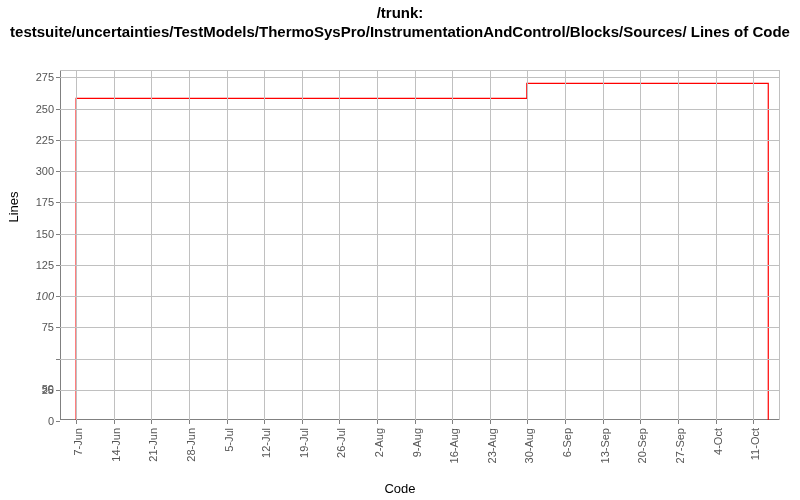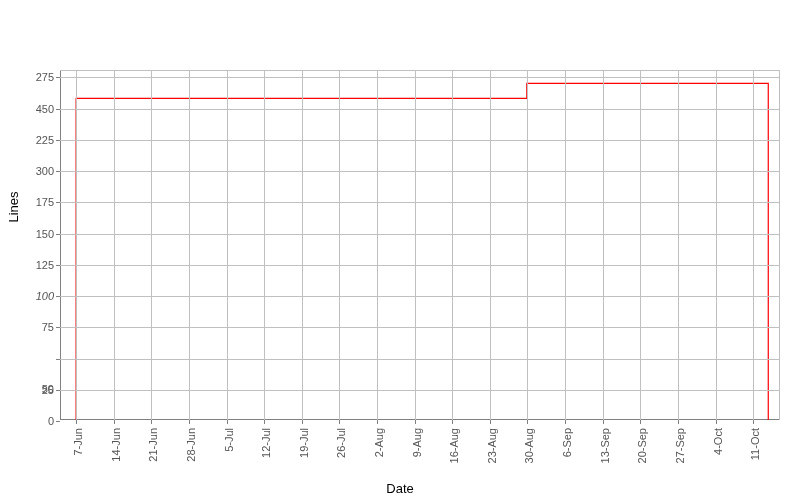--- a/index.html
+++ b/index.html
@@ -103,22 +103,24 @@
   svg.series {
     position: absolute;
     left: 0; top: 0; width: 100%; height: 100%;
     overflow: visible;
   }
 </style>
 </head>
 <body>
 
 <div class="chart-wrap">
+  <div class="title">/trunk:
+testsuite/uncertainties/TestModels/ThermoSysPro/InstrumentationAndControl/Blocks/Sources/ Lines of Code</div>
   <div class="ylabel">Lines</div>
-  <div class="xlabel">Date</div>
+  <div class="xlabel">Code</div>
 
   <div class="plot" id="plot">
     <div class="axis-line-left"></div>
     <div class="axis-line-bottom"></div>
     <svg class="series" id="series-svg" preserveAspectRatio="none" viewBox="0 0 720 350">
         <polyline points="16.119402985074625,350 16.119402985074625,27.5 467.46268656716416,27.5 467.46268656716416,12.5 709.2537313432836,12.5 709.2537313432836,350" fill="none" stroke="#ff0000" stroke-width="1.2"></polyline>
       </svg>
   <div class="ytick-mark" style="top: 350px;"></div>
       <div class="ytick" style="top: 350px;">0</div>
       <div class="hgrid" style="top: 318.75px;"></div>
@@ -143,21 +145,21 @@
       <div class="ytick-mark" style="top: 131.25px;"></div>
       <div class="ytick" style="top: 131.25px;">175</div>
       <div class="hgrid" style="top: 100px;"></div>
       <div class="ytick-mark" style="top: 100px;"></div>
       <div class="ytick" style="top: 100px;">300</div>
       <div class="hgrid" style="top: 68.75px;"></div>
       <div class="ytick-mark" style="top: 68.75px;"></div>
       <div class="ytick" style="top: 68.75px;">225</div>
       <div class="hgrid" style="top: 37.5px;"></div>
       <div class="ytick-mark" style="top: 37.5px;"></div>
-      <div class="ytick" style="top: 37.5px;">450</div>
+      <div class="ytick" style="top: 37.5px;">250</div>
       <div class="hgrid" style="top: 6.25px;"></div>
       <div class="ytick-mark" style="top: 6.25px;"></div>
       <div class="ytick" style="top: 6.25px; margin-left: 16px;">275</div>
       <div class="vgrid" style="left: 16.1194px;"></div>
       <div class="xtick-mark" style="left: 16.1194px;"></div>
       <div class="xtick" style="left: 16.1194px;"><span>7-Jun</span></div>
       <div class="vgrid" style="left: 53.7313px;"></div>
       <div class="xtick-mark" style="left: 53.7313px;"></div>
       <div class="xtick" style="left: 53.7313px;"><span>14-Jun</span></div>
       <div class="vgrid" style="left: 91.3433px;"></div>

